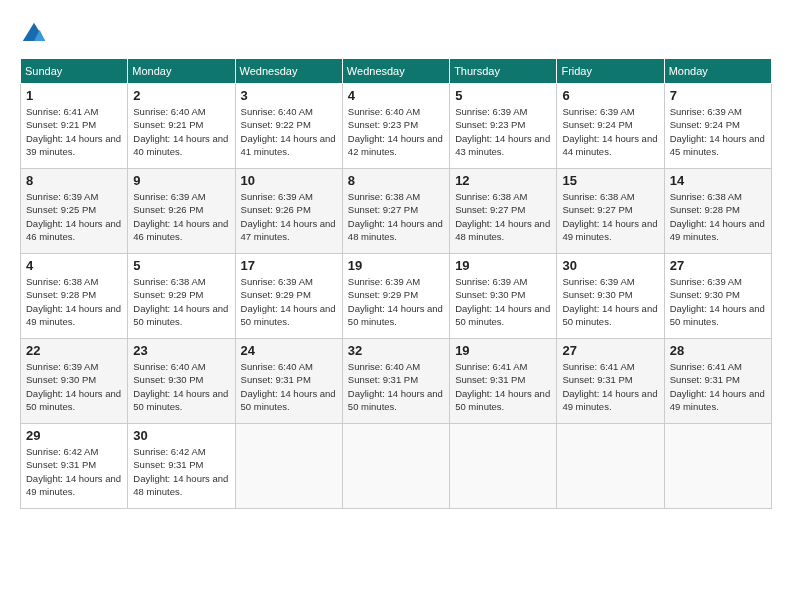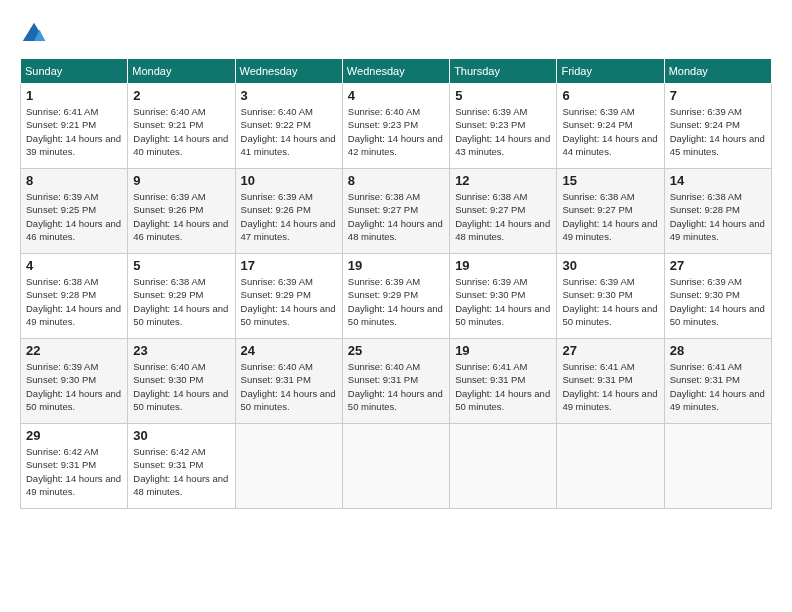--- a/index.html
+++ b/index.html
@@ -225,21 +225,21 @@
         </td>
         <td>
           <span class="day-num">23</span>
           <div class="day-info">Sunrise: 6:40 AM<br>Sunset: 9:30 PM<br>Daylight: 14 hours and 50 minutes.</div>
         </td>
         <td>
           <span class="day-num">24</span>
           <div class="day-info">Sunrise: 6:40 AM<br>Sunset: 9:31 PM<br>Daylight: 14 hours and 50 minutes.</div>
         </td>
         <td>
-          <span class="day-num">25</span>
+          <span class="day-num">32</span>
           <div class="day-info">Sunrise: 6:40 AM<br>Sunset: 9:31 PM<br>Daylight: 14 hours and 50 minutes.</div>
         </td>
         <td>
           <span class="day-num">19</span>
           <div class="day-info">Sunrise: 6:41 AM<br>Sunset: 9:31 PM<br>Daylight: 14 hours and 50 minutes.</div>
         </td>
         <td>
           <span class="day-num">27</span>
           <div class="day-info">Sunrise: 6:41 AM<br>Sunset: 9:31 PM<br>Daylight: 14 hours and 49 minutes.</div>
         </td>

